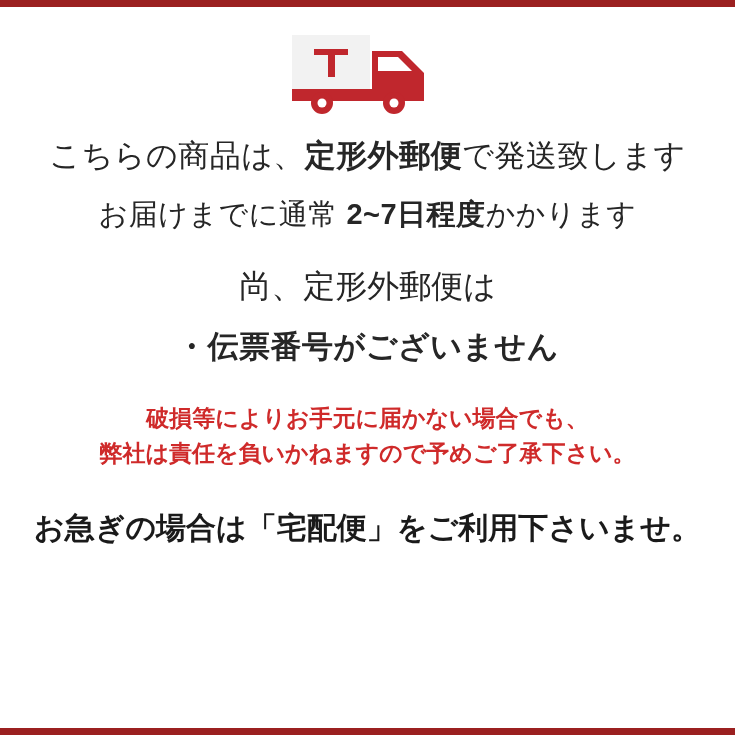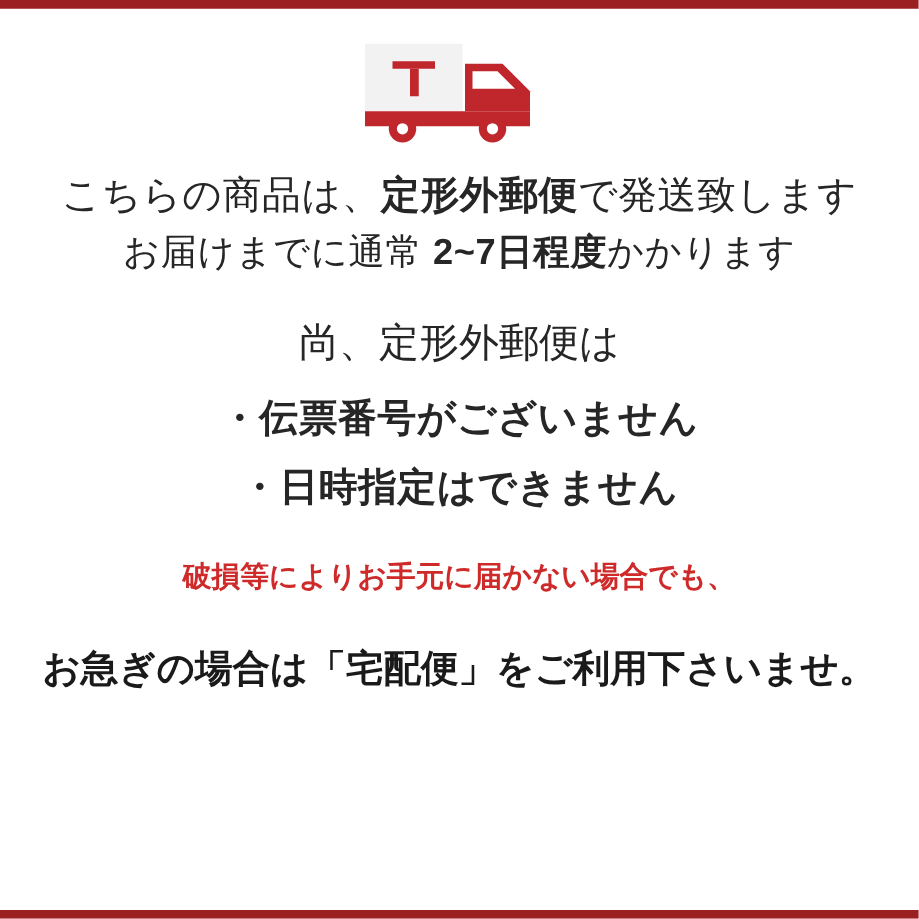--- a/index.html
+++ b/index.html
@@ -48,21 +48,21 @@
     color: #262626;
     white-space: nowrap;
     line-height: 1.25;
   }
   .l1 {
     margin-top: 22px;
     font-size: 31px;
     letter-spacing: 0.5px;
   }
   .l2 {
-    margin-top: 8px;
+    margin-top: 20px;
     font-size: 29px;
     letter-spacing: 0.5px;
   }
   .strong {
     font-weight: bold;
   }
   .l3 {
     margin-top: 34px;
     font-size: 32px;
   }
@@ -130,24 +130,24 @@
       <span>こちらの商品は、</span><span class="strong">定形外郵便</span><span>で発送致します</span>
     </div>
 
     <div class="line l2">
       <span>お届けまでに通常 </span><span class="strong">2~7日程度</span><span>かかります</span>
     </div>
 
     <div class="line l3">尚、定形外郵便は</div>
 
     <div class="line bullet first">・伝票番号がございません</div>
-    <div class="line bullet">・日時指定はできません</div>
 
     <div class="warn-block">
       <div class="warn-line">破損等によりお手元に届かない場合でも、</div>
+      <div class="warn-line">弊社は責任を負いかねますので予めご了承下さい。</div>
     </div>
 
     <div class="footer-line">
       <span>お急ぎの場合は</span><span>「宅配便」</span><span>をご利用下さいませ。</span>
     </div>
 
   </div>
 </div>
 
 </body></html>

